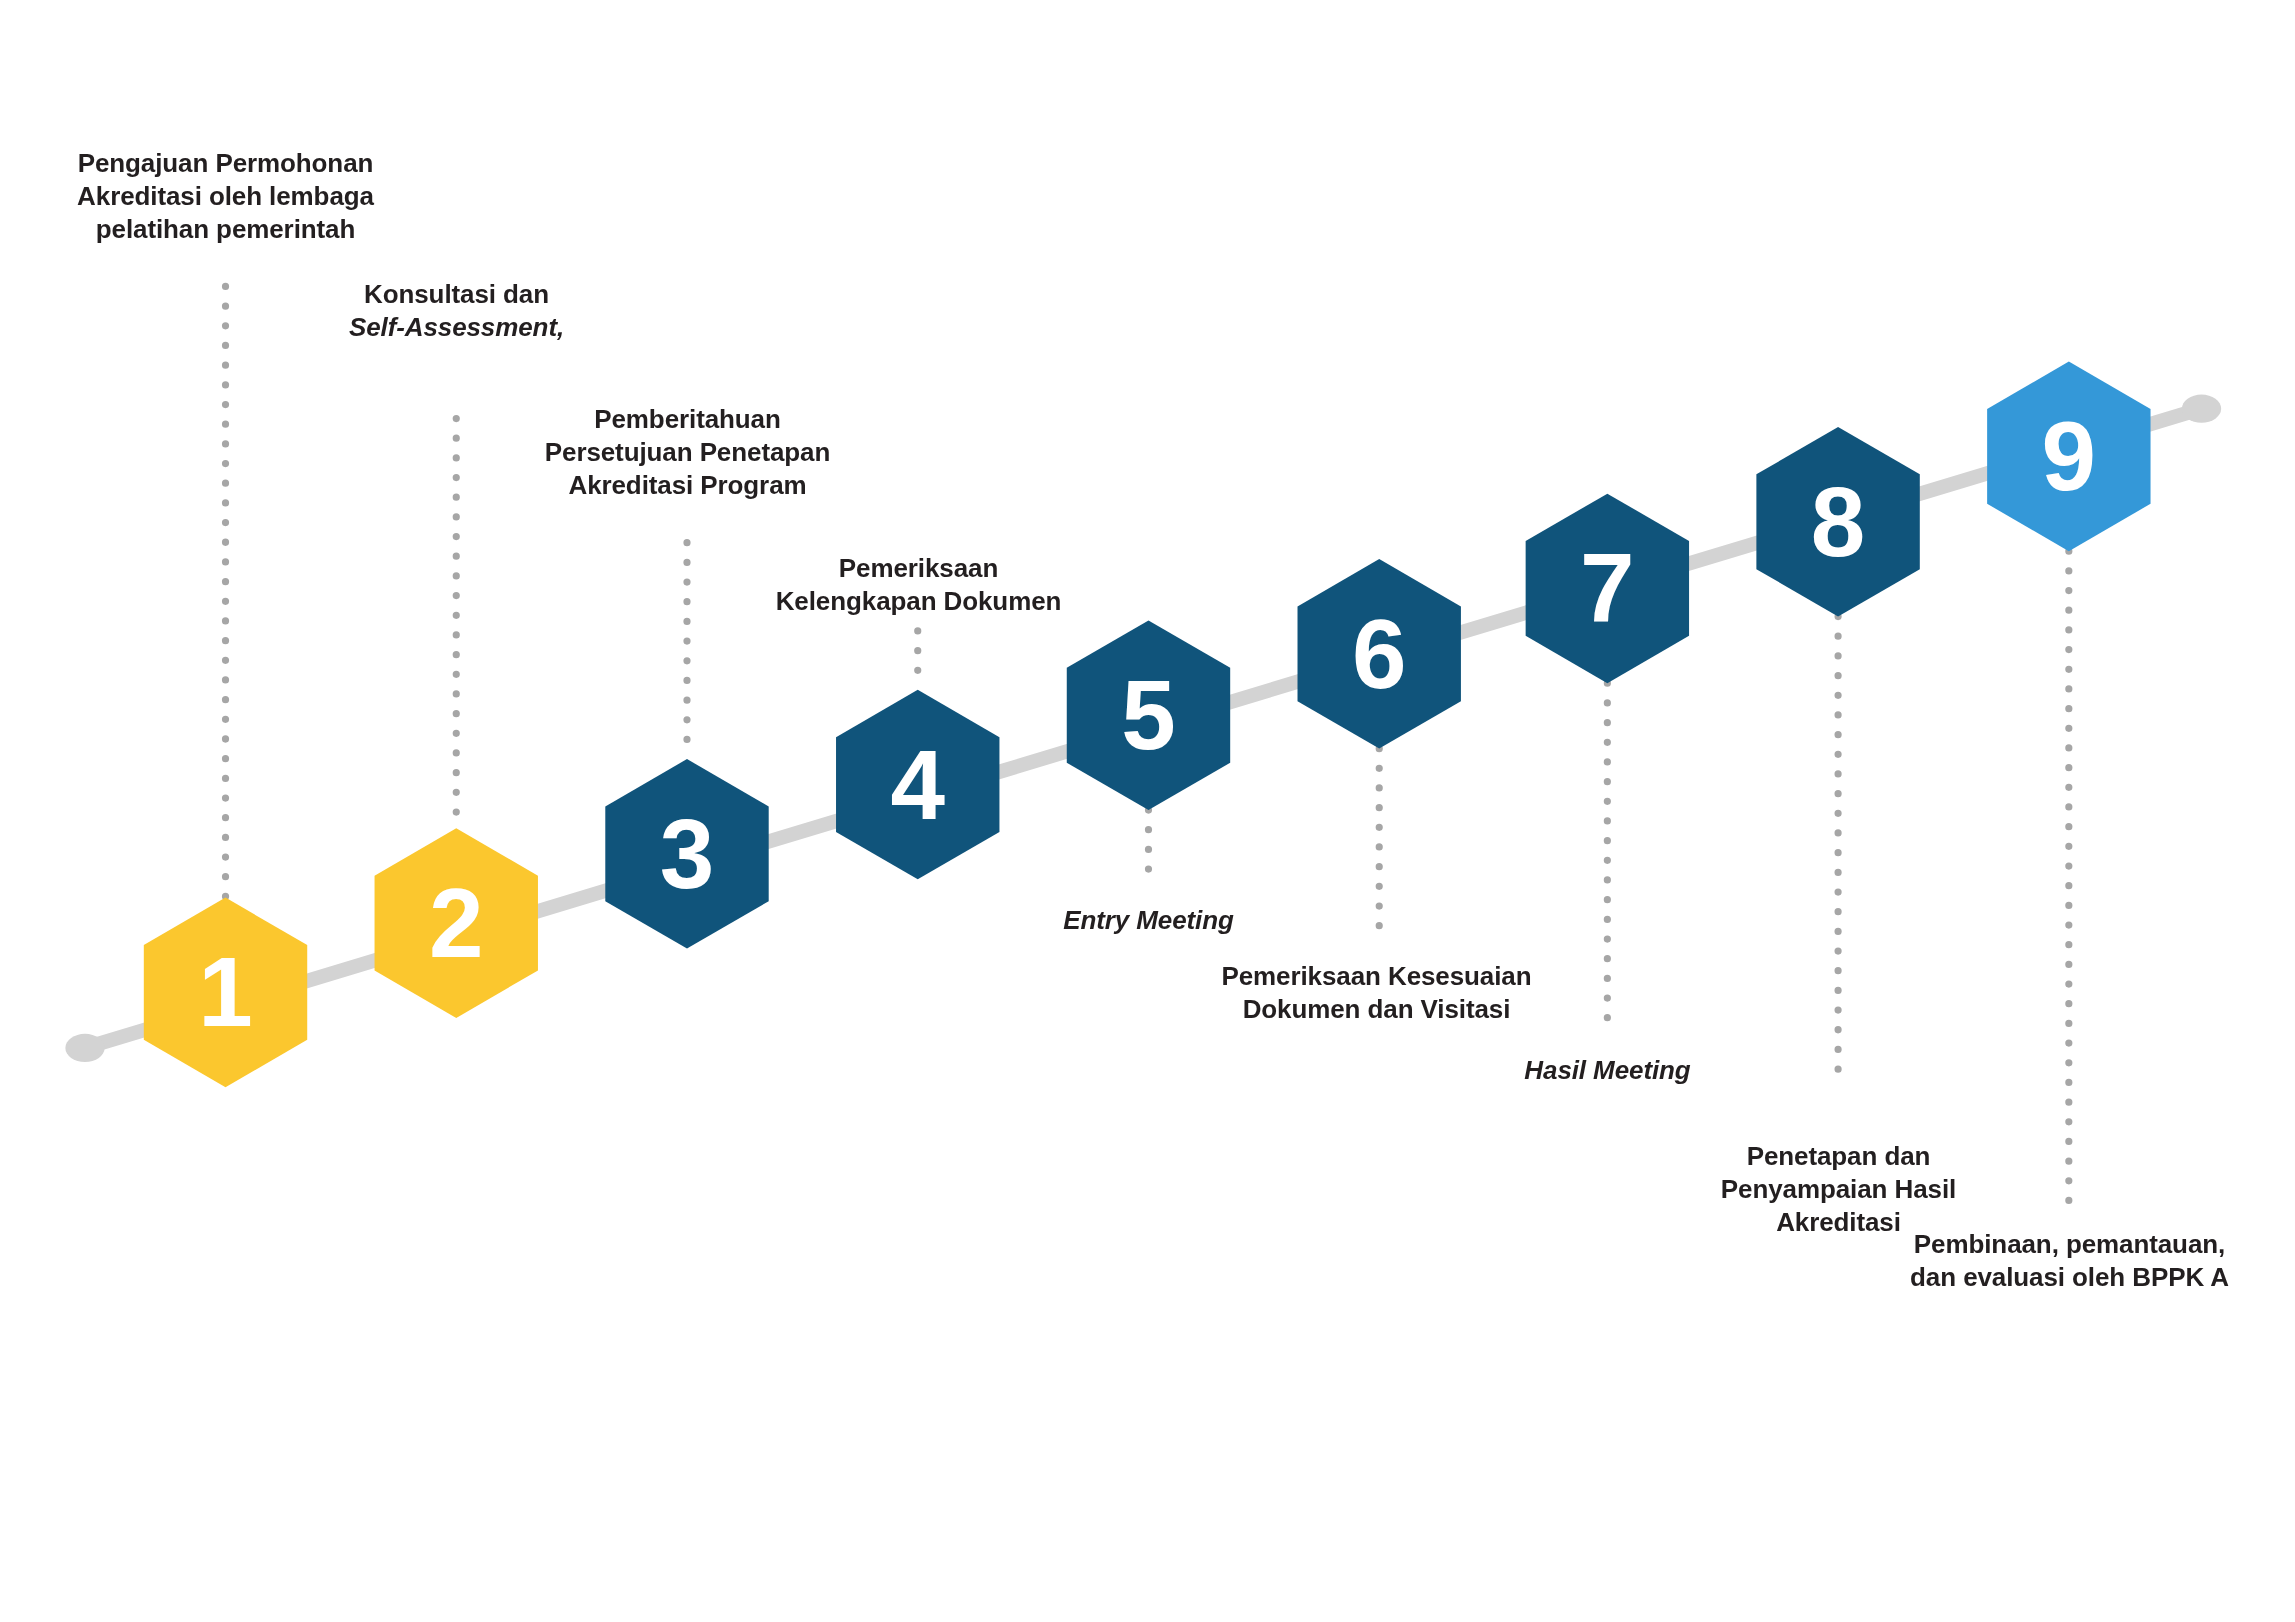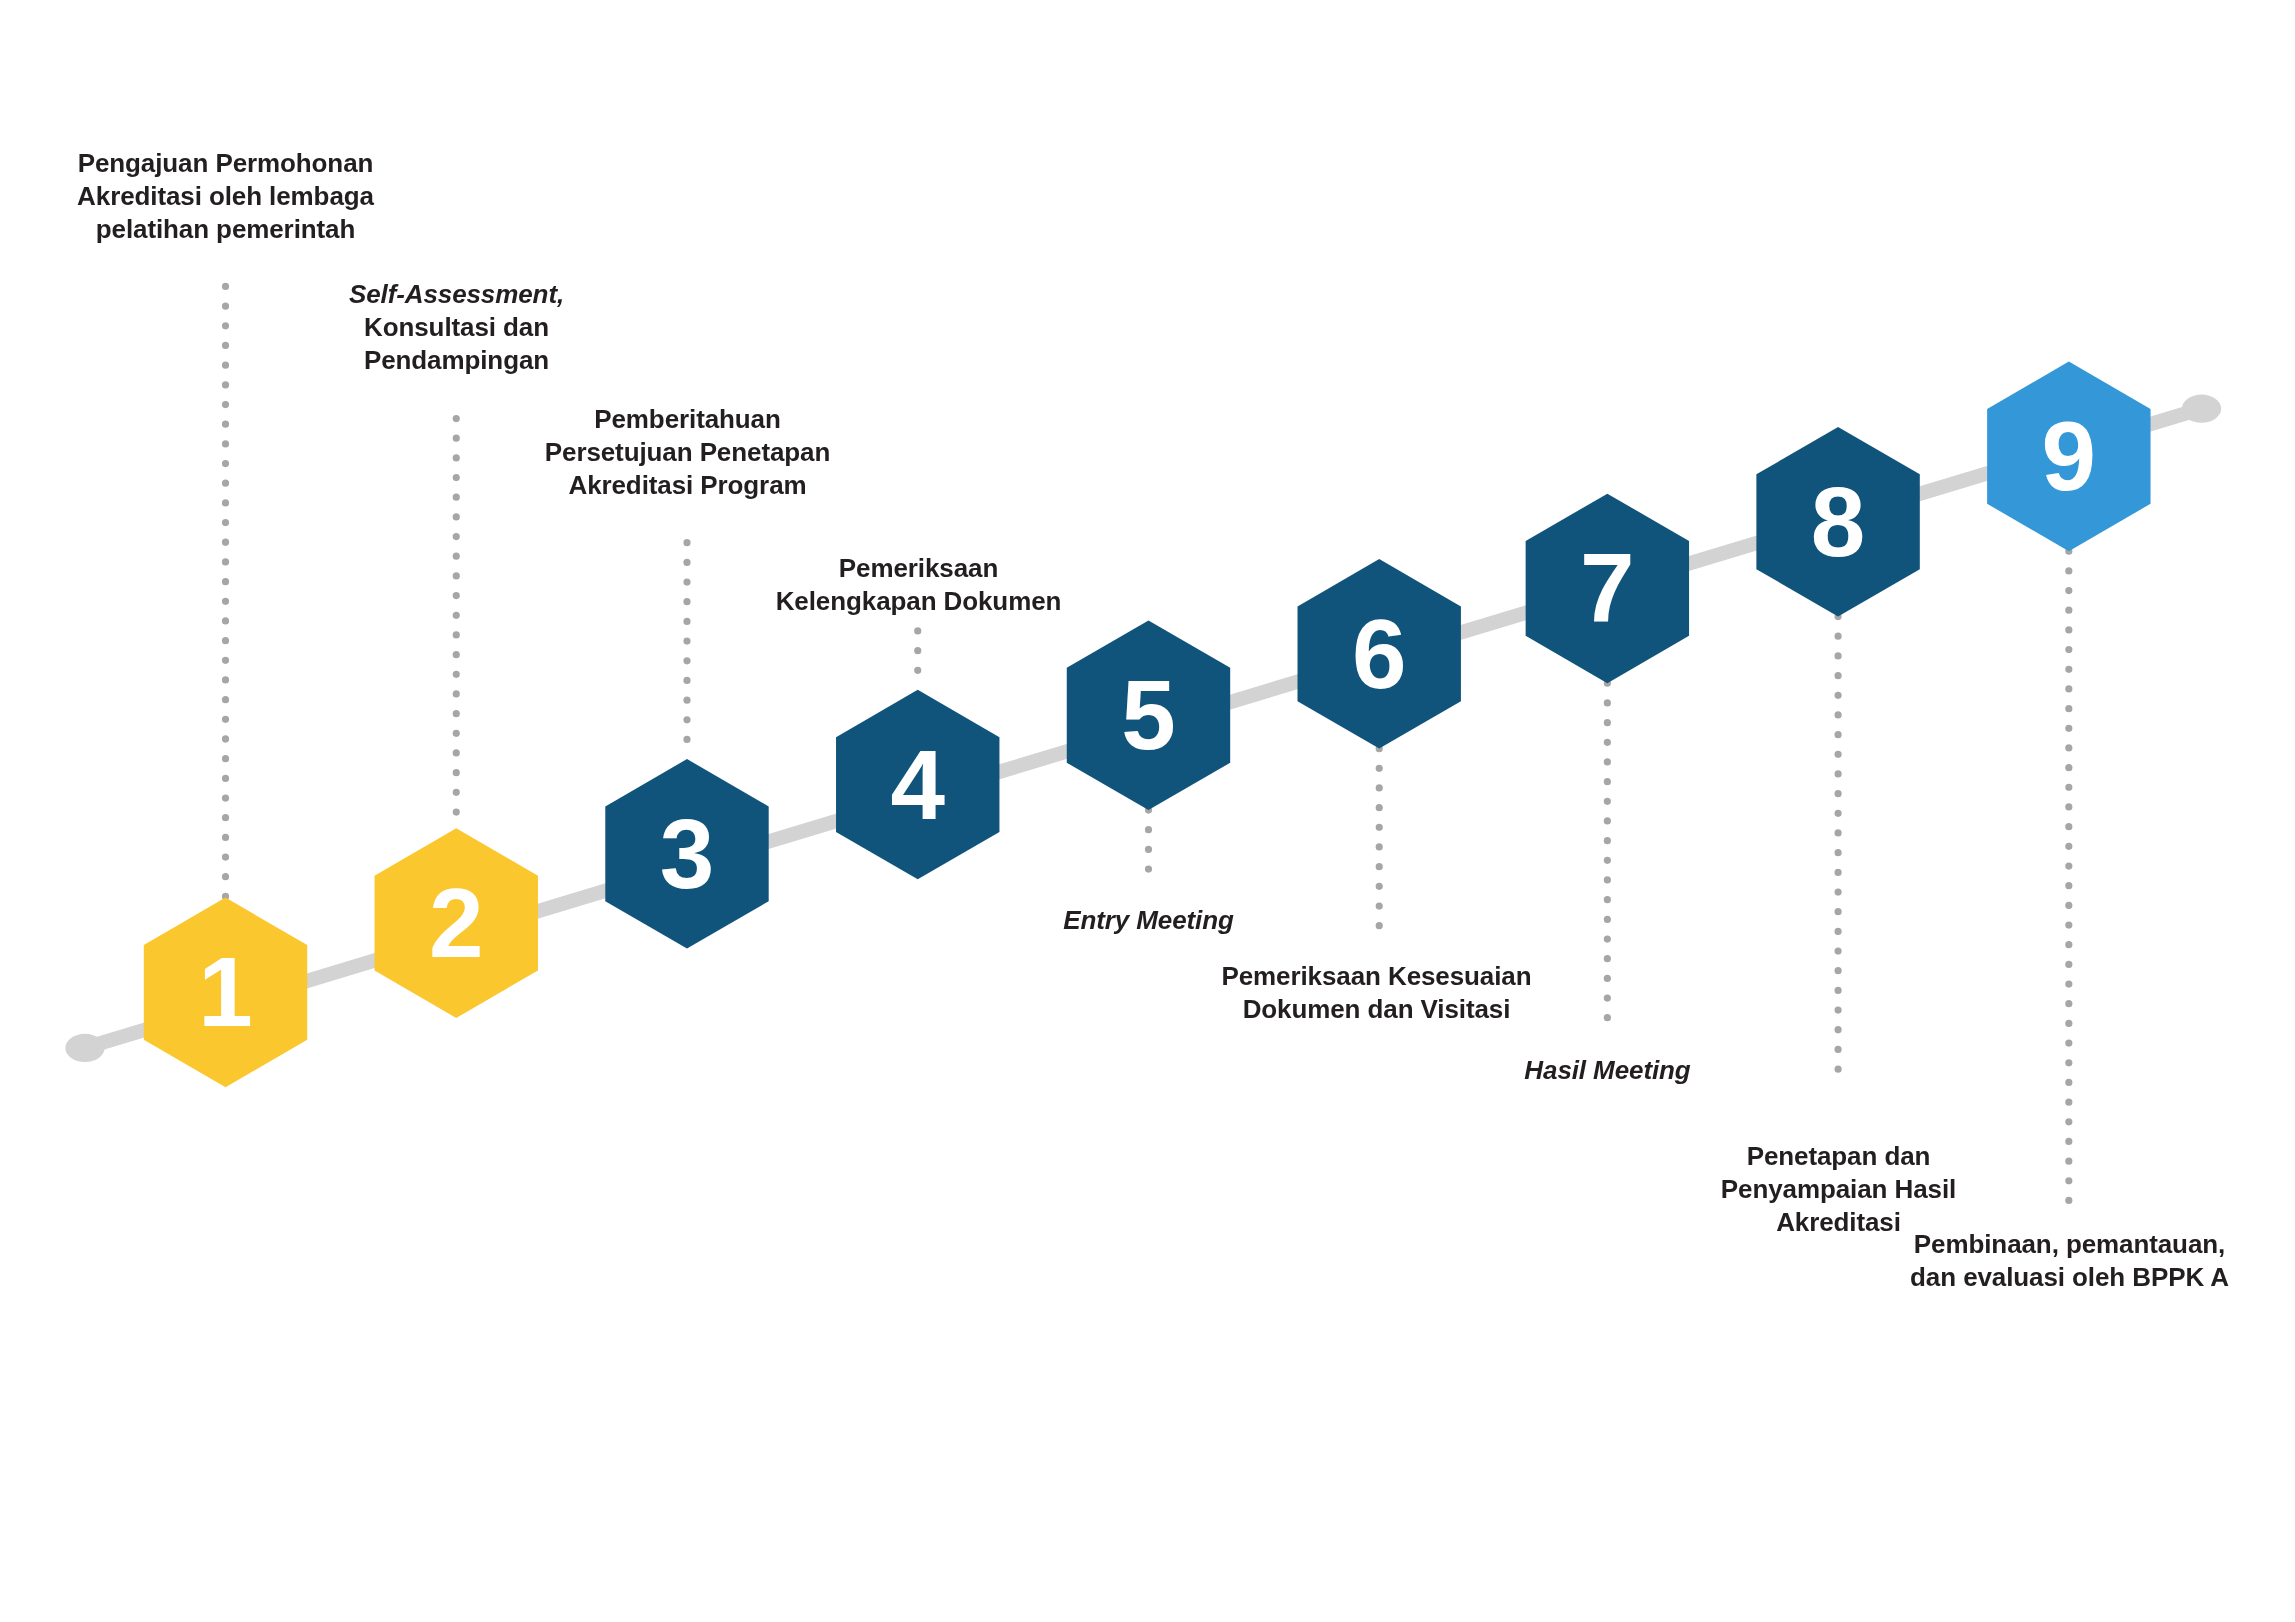--- a/index.html
+++ b/index.html
@@ -83,21 +83,21 @@
         <text x="2812" y="798" text-anchor="middle" dominant-baseline="central" class="hex-number" font-size="150">8</text>
         <polygon points="3165.0,553.0 3290.0,625.5 3290.0,770.5 3165.0,843.0 3040.0,770.5 3040.0,625.5" fill="#3498D8"></polygon>
         <text x="3165" y="698" text-anchor="middle" dominant-baseline="central" class="hex-number" font-size="150">9</text>
       </g>
   </svg>
 
   <div id="label-layer">
       <div class="step-label" style="left: -167px; top: 147px; width: 785px;">Pengajuan Permohonan
 Akreditasi oleh lembaga
 pelatihan pemerintah</div>
-      <div class="step-label" style="left: 64px; top: 278px; width: 785px;"><div style="font-style: italic;">Self-Assessment,</div><div>Konsultasi dan</div><div>Pendampingan</div></div>
+      <div class="step-label" style="left: 64px; top: 278px; width: 785px;"><div>Konsultasi dan</div><div style="font-style: italic;">Self-Assessment,</div></div>
       <div class="step-label" style="left: 295px; top: 403px; width: 785px;">Pemberitahuan
 Persetujuan Penetapan
 Akreditasi Program</div>
       <div class="step-label" style="left: 526px; top: 535px; width: 785px; margin-top: 17px;">Pemeriksaan
 Kelengkapan Dokumen</div>
       <div class="step-label italic" style="left: 756px; top: 904px; width: 785px;">Entry Meeting</div>
       <div class="step-label" style="left: 984px; top: 960px; width: 785px;">Pemeriksaan Kesesuaian
 Dokumen dan Visitasi</div>
       <div class="step-label italic" style="left: 1215px; top: 1054px; width: 785px;">Hasil Meeting</div>
       <div class="step-label" style="left: 1446px; top: 1106px; width: 785px; margin-top: 34px;">Penetapan dan

